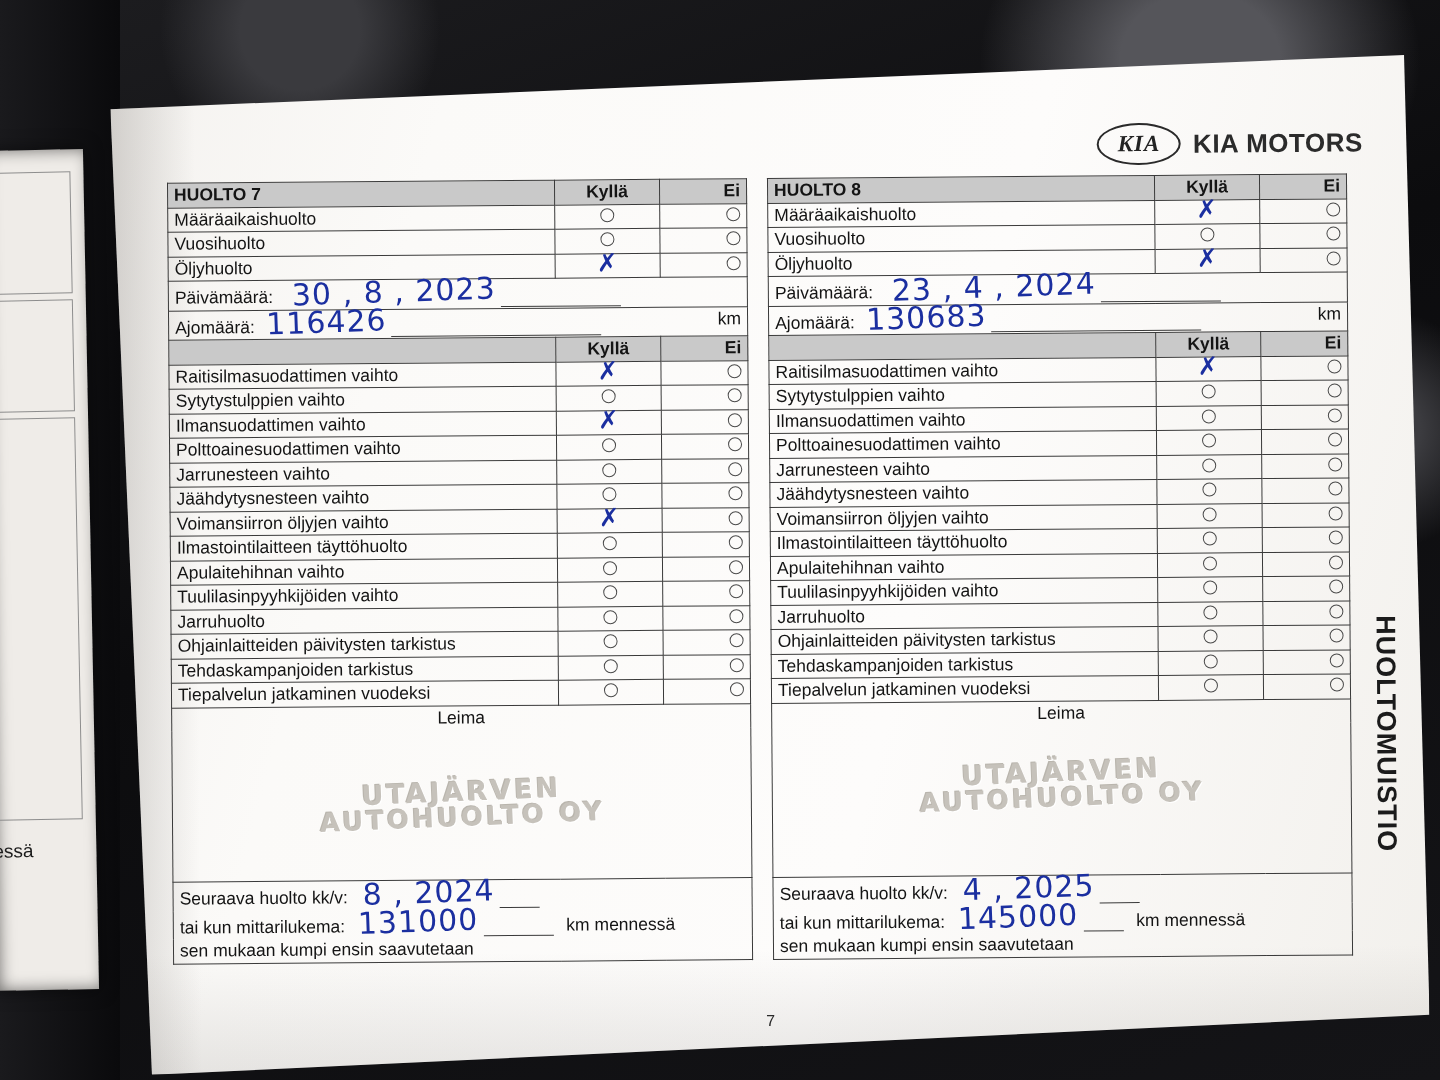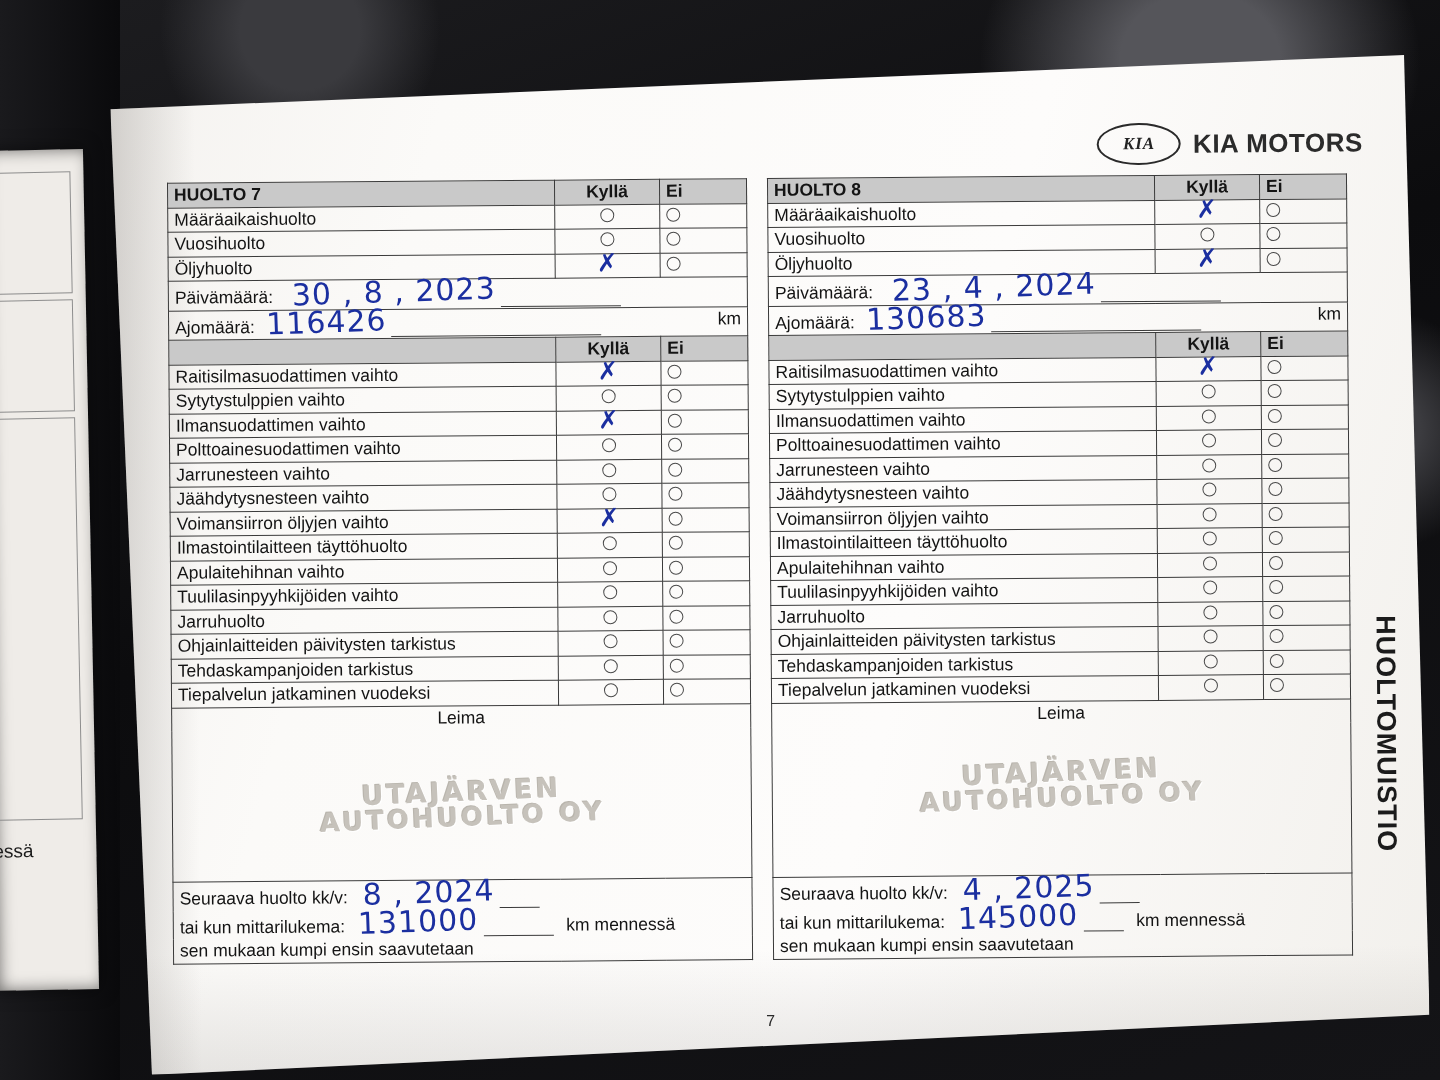--- a/index.html
+++ b/index.html
@@ -56,21 +56,21 @@
     pointer-events:none;
   }
 
   .kia-logo{
     position:absolute;right:60px;top:66px;display:flex;align-items:center;gap:12px;
   }
   .kia-oval{
     width:80px;height:38px;border:2.5px solid #2a2a2a;border-radius:50%;
     display:flex;align-items:center;justify-content:center;
     font-family:"Liberation Serif", serif;font-weight:bold;font-style:italic;
-    font-size:17px;letter-spacing:1px;color:#232323;
+    font-size:23px;letter-spacing:1px;color:#232323;
   }
   .kia-word{
     font-size:26px;font-weight:bold;color:#2b2b2b;letter-spacing:.5px;
   }
 
   .spine-text{
     position:absolute;right:26px;top:560px;
     writing-mode:vertical-rl;
     font-size:27px;font-weight:bold;letter-spacing:1px;color:#1b1b1b;
   }
@@ -86,21 +86,21 @@
   table.svc td,table.svc th{
     border:1.6px solid #3a3a3a;
     padding:1px 6px;
     font-size:17.5px;
     line-height:21.5px;
     vertical-align:middle;
   }
   .hdr td{background:#c9c9c9;font-weight:bold;font-size:18px;padding:3px 6px;}
   .c-label{width:auto;}
   .c-yes{width:92px;text-align:center;}
-  .c-no{width:74px;text-align:left;}
+  .c-no{width:74px;text-align:right;}
   .mark{
     display:inline-block;width:12px;height:12px;border:1.6px solid #4a4a4a;border-radius:50%;
     background:transparent;
   }
   .row td{padding-top:0px;padding-bottom:0px;}
   .tight td{border-top:none;border-bottom:none;}
   .hand{
     font-family:"DejaVu Sans", sans-serif;
     color:#1b2fa0;
     font-size:30px;

